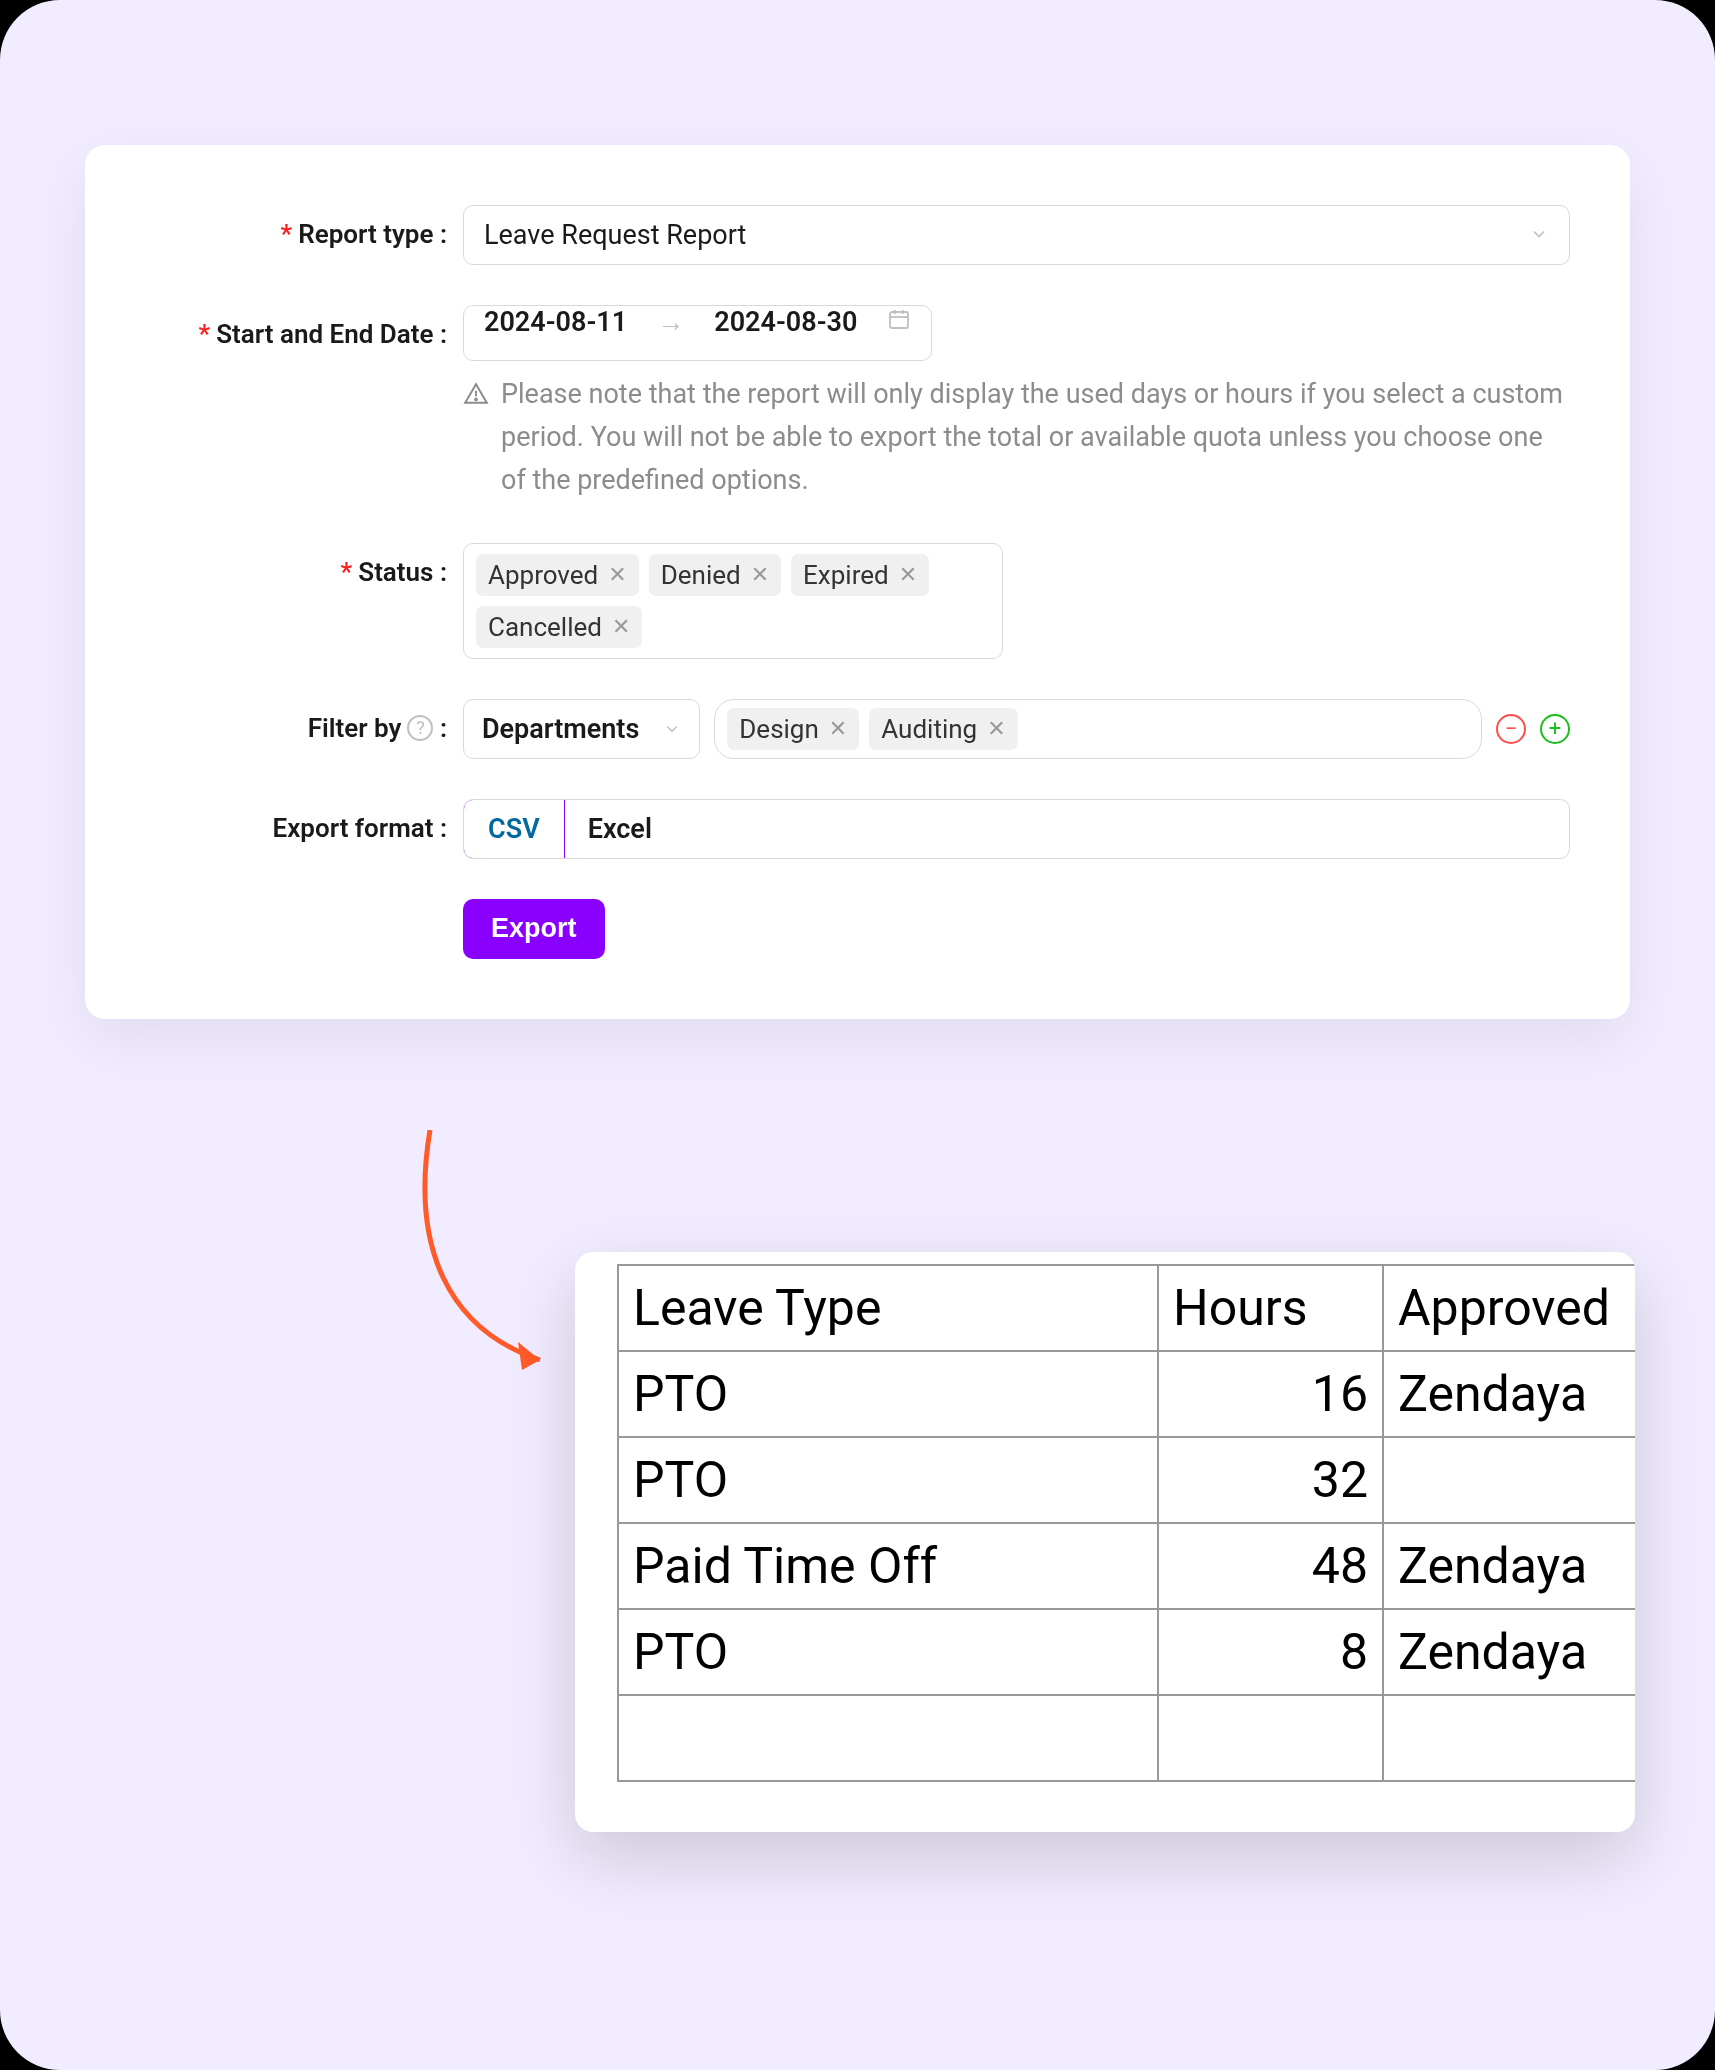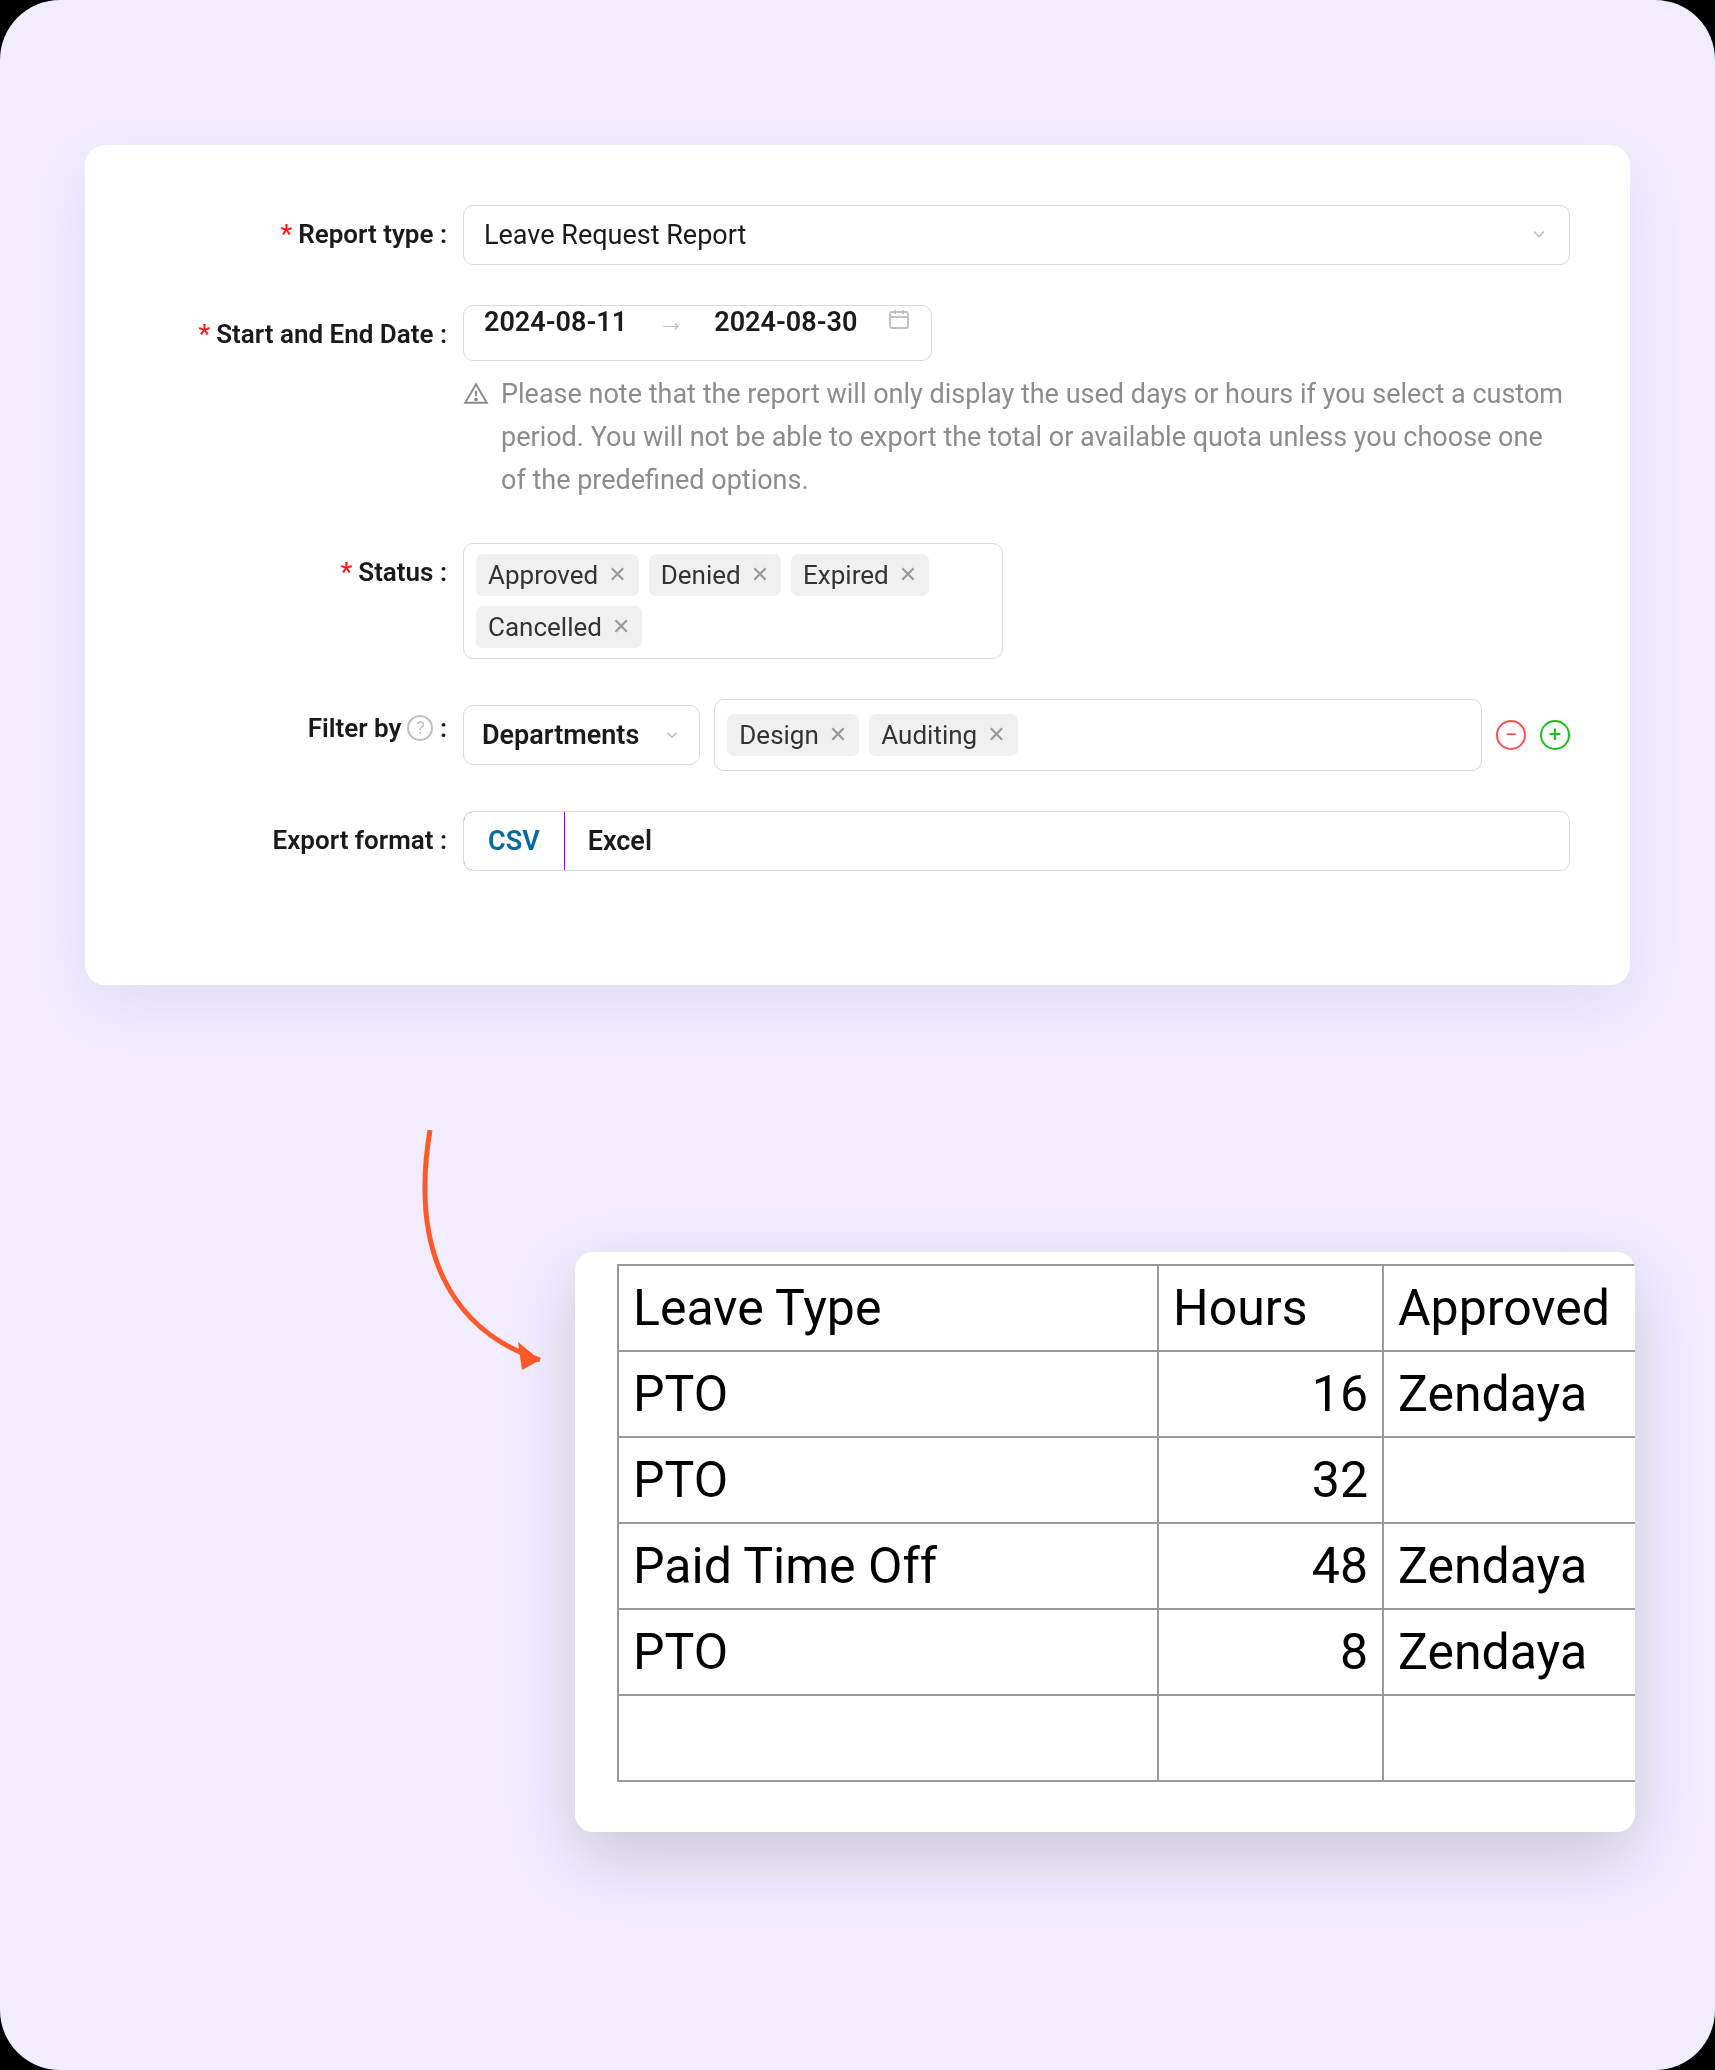--- a/index.html
+++ b/index.html
@@ -132,22 +132,22 @@
     align-items: center;
     padding: 0 18px;
     gap: 24px;
     font-size: 27px;
     color: #1a1a1a;
     font-weight: 600;
   }
   .filter-tags {
     flex: 1;
     border: 1px solid #d9d9d9;
-    border-radius: 10px;
-    height: 72px;
+    border-radius: 20px;
+    height: 60px;
     display: flex;
     align-items: center;
     padding: 0 12px;
     gap: 10px;
   }
   .circle-btn {
     width: 30px;
     height: 30px;
     border-radius: 50%;
     border: 2.5px solid;
@@ -376,20 +376,25 @@
             </div>
           <div class="radio-btn">
               <span>Excel</span>
             </div>
         </div>
       </div>
     </div>
 
     <div class="form-row">
       <div class="form-label"></div>
+      <div class="form-control-wrap">
+        <button class="export-btn">
+          <span>Export</span>
+        </button>
+      </div>
     </div>
 
   </div>
 
   <svg class="arrow-svg" viewBox="0 0 200 280">
     <path d="M 40 0 C 20 120, 60 200, 150 230" stroke="#ff5a2a" stroke-width="5" fill="none"></path>
     <polygon points="150,230 128,212 132,240" fill="#ff5a2a"></polygon>
   </svg>
 
   <div class="table-card">

